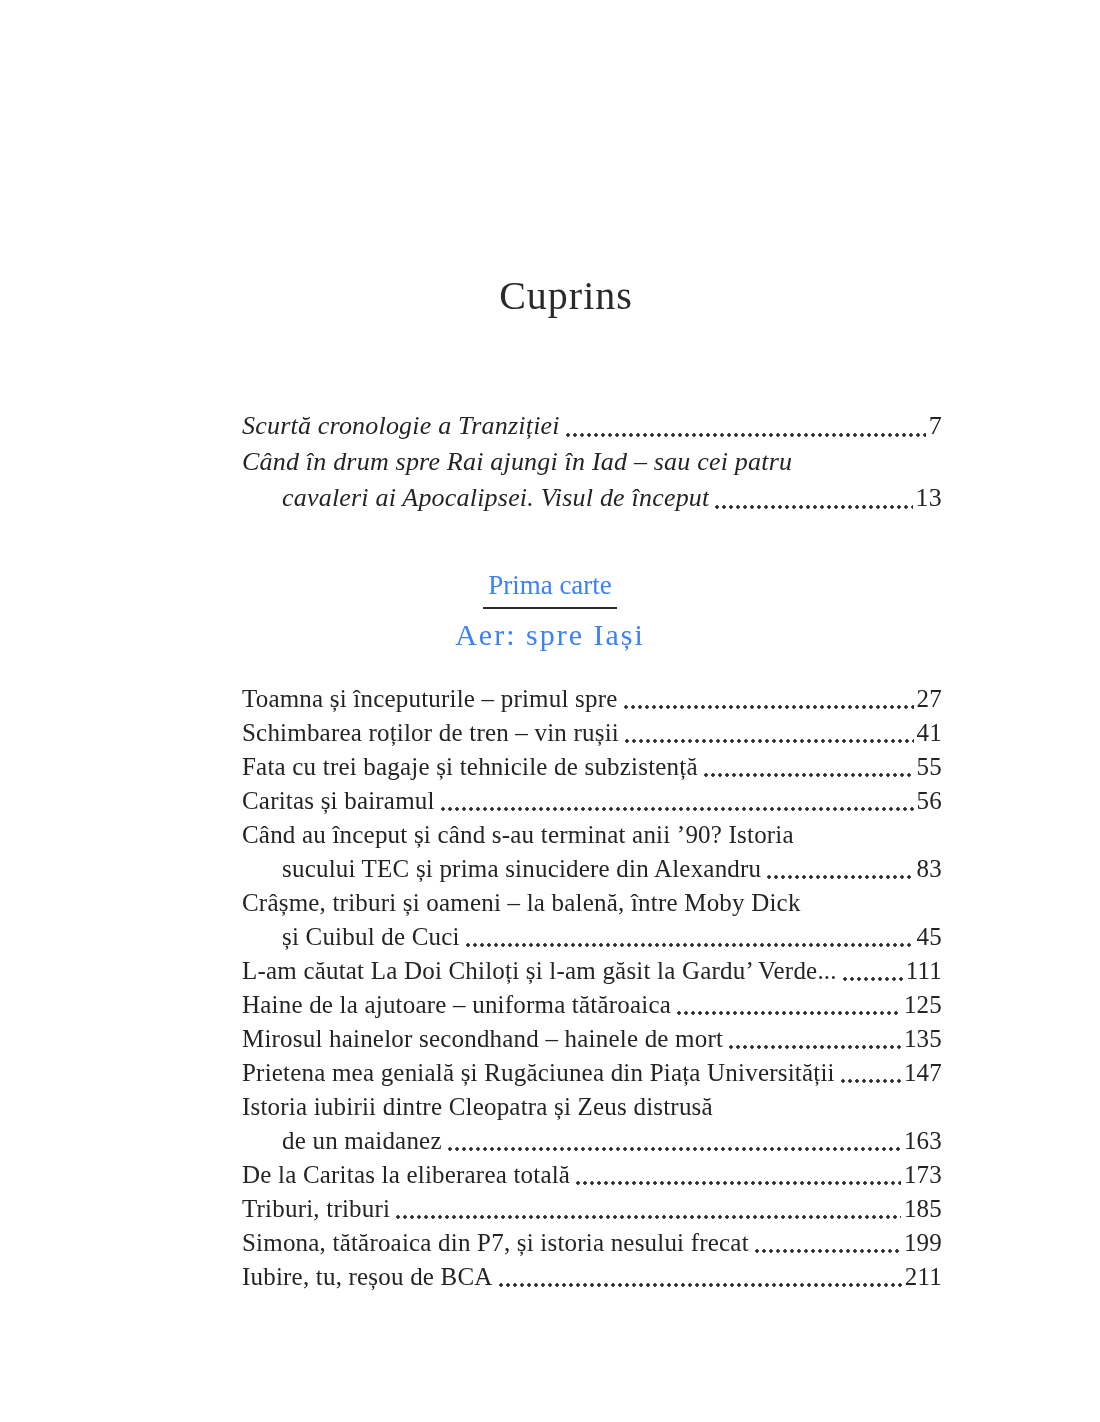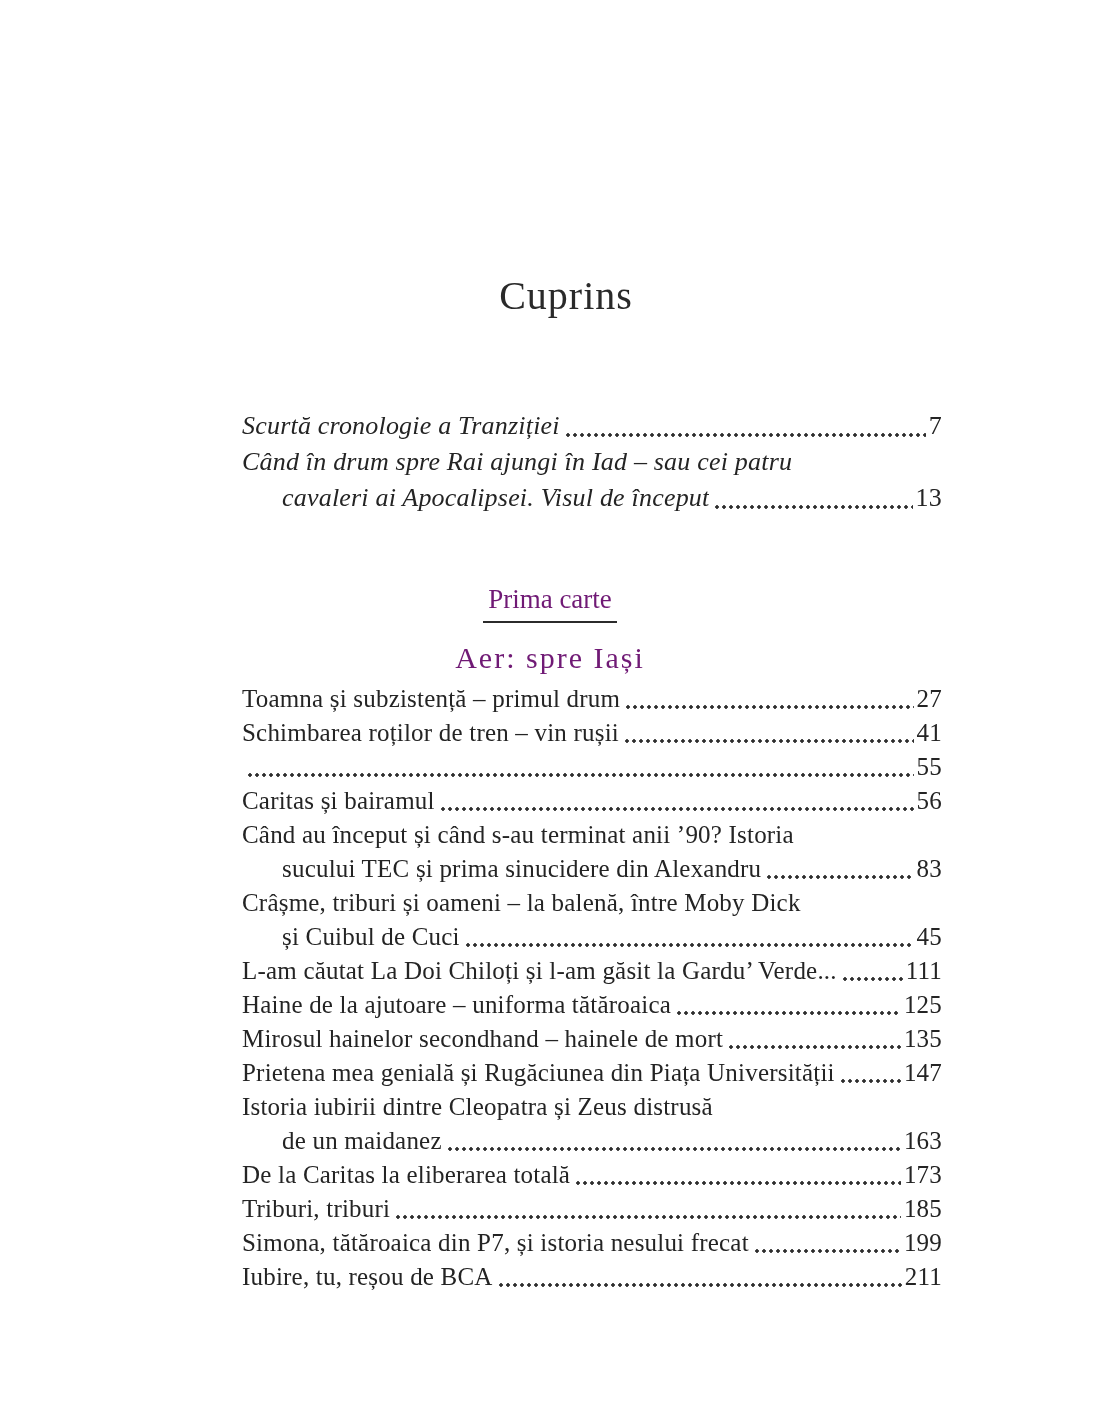--- a/index.html
+++ b/index.html
@@ -58,35 +58,35 @@
     right: 0;
     bottom: 7px;
     height: 4px;
     background-image: radial-gradient(circle at 2px 2px, #2e2e2e 1.5px, transparent 2px);
     background-size: 7px 4px;
     background-repeat: repeat-x;
   }
   .pagenum { font-style: normal; flex: 0 0 auto; }
   .part-block {
     position: absolute;
-    top: 584px;
+    top: 570px;
     left: 0;
     width: 100%;
     text-align: center;
-    color: #701a75;
+    color: #3b82f6;
   }
   .part-heading {
     display: inline-block;
     font-size: 27px;
     line-height: 30px;
     padding: 0 5px 7px 5px;
     border-bottom: 2px solid #2b2b2b;
   }
   .part-subtitle {
-    margin-top: 16px;
+    margin-top: 7px;
     font-size: 30px;
     line-height: 38px;
     letter-spacing: 2px;
   }
 </style>
 </head>
 <body>
 
 <div class="page">
 
@@ -116,36 +116,37 @@
     <div>
       <span class="part-heading">Prima carte</span>
     </div>
     <div class="part-subtitle">Aer: spre Iași</div>
   </section>
 
   <section class="toc-block chapters-block">
 
     <div>
       <div class="row">
-        <span class="text">Toamna și subzistență – primul drum</span>
+        <span class="text">Toamna și începuturile – primul spre</span>
         <span class="leader"></span>
         <span class="pagenum">27</span>
       </div>
     </div>
 
     <div>
       <div class="row">
         <span class="text">Schimbarea roților de tren – vin rușii</span>
         <span class="leader"></span>
         <span class="pagenum">41</span>
       </div>
     </div>
 
     <div>
       <div class="row">
+        <span class="text">Fata cu trei bagaje și tehnicile de subzistență</span>
         <span class="leader"></span>
         <span class="pagenum">55</span>
       </div>
     </div>
 
     <div>
       <div class="row">
         <span class="text">Caritas și bairamul</span>
         <span class="leader"></span>
         <span class="pagenum">56</span>

